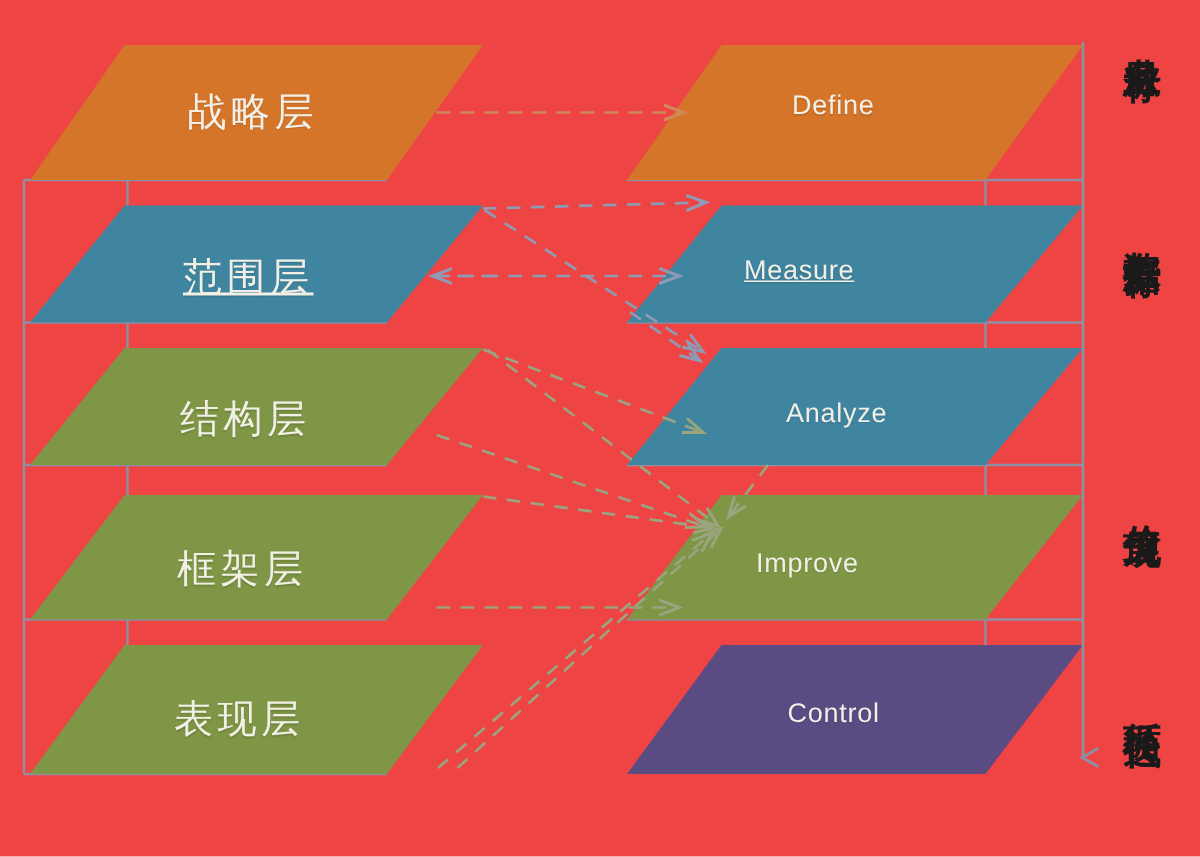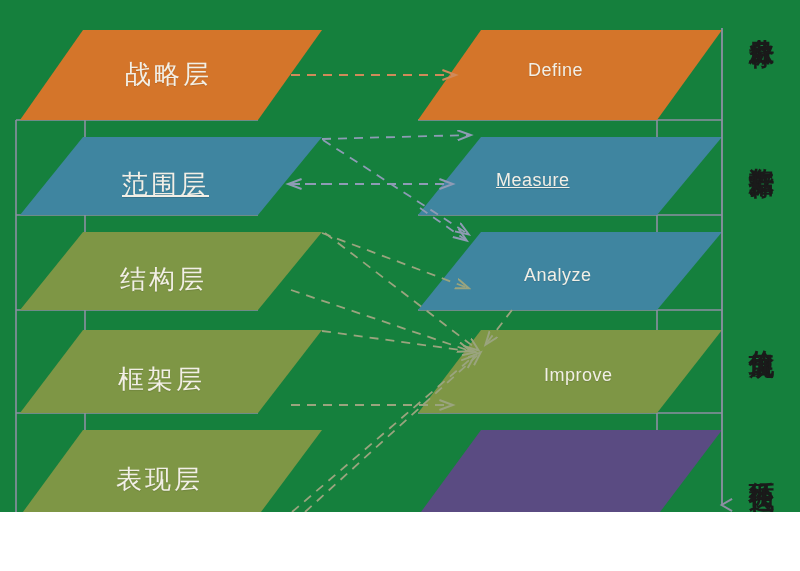--- a/index.html
+++ b/index.html
@@ -4,22 +4,22 @@
 <title>UX Layers to DMAIC Mapping Diagram</title>
 <style>
   html,body{margin:0;padding:0;background:#ffffff;}
   body{
     font-family:"Liberation Sans","DejaVu Sans",sans-serif;
     -webkit-font-smoothing:antialiased;
   }
   #stage{
     position:relative;
     width:800px;
-    height:512px;
-    background:#15803d;
+    height:571px;
+    background:#ef4444;
     overflow:hidden;
   }
   
   #canvas{
     position:absolute;
     left:0; top:0;
     width:800px; height:571px;
   }
   .plabel{
     position:absolute;
@@ -153,20 +153,21 @@
 
   <div class="plabel cn" style="left:125px;  top:57px;">战略层</div>
   <div class="plabel cn" style="left:122px;  top:167px;text-decoration:underline;">范围层</div>
   <div class="plabel cn" style="left:120px;  top:262px;text-align:center;">结构层</div>
   <div class="plabel cn" style="left:118px;  top:362px;">框架层</div>
   <div class="plabel cn" style="left:116px;  top:462px;">表现层</div>
 
   <div class="plabel en" style="left:528px; top:60px;">Define</div>
   <div class="plabel en" style="left:496px; top:170px;text-decoration:underline;">Measure</div>
   <div class="plabel en" style="left:524px; top:265px;text-align:center;">Analyze</div>
-  <div class="plabel en" style="left:544px; top:365px;">Improve</div>
+  <div class="plabel en" style="left:504px; top:365px;">Improve</div>
+  <div class="plabel en" style="left:525px; top:465px;">Control</div>
 
   <div class="vlabel" style="left:749px; top:18px;">业务目标</div>
   <div class="vlabel" style="left:749px; top:148px;">数据指标</div>
   <div class="vlabel" style="left:749px; top:330px;">价值展现</div>
   <div class="vlabel" style="left:749px; top:462px;">循环迭代</div>
 
 </div>
 
 </body></html>

